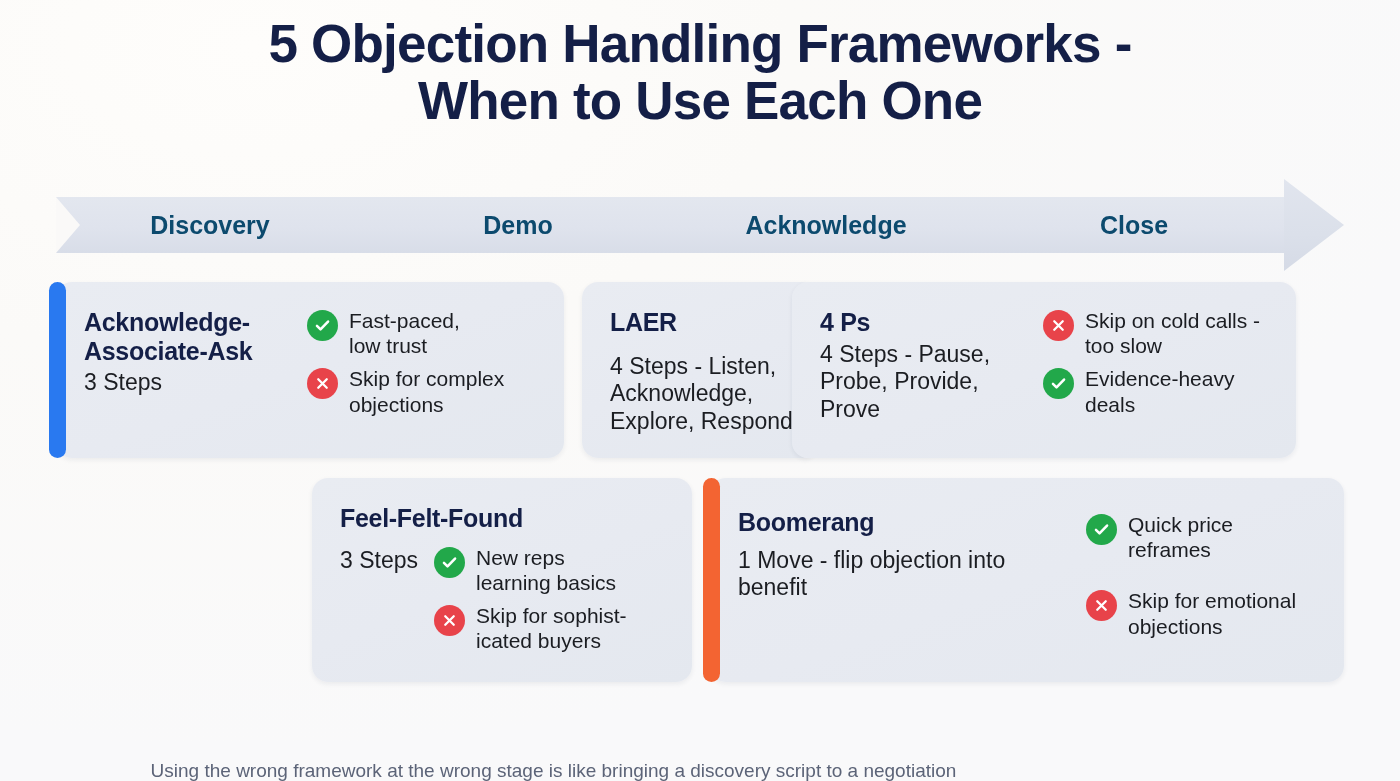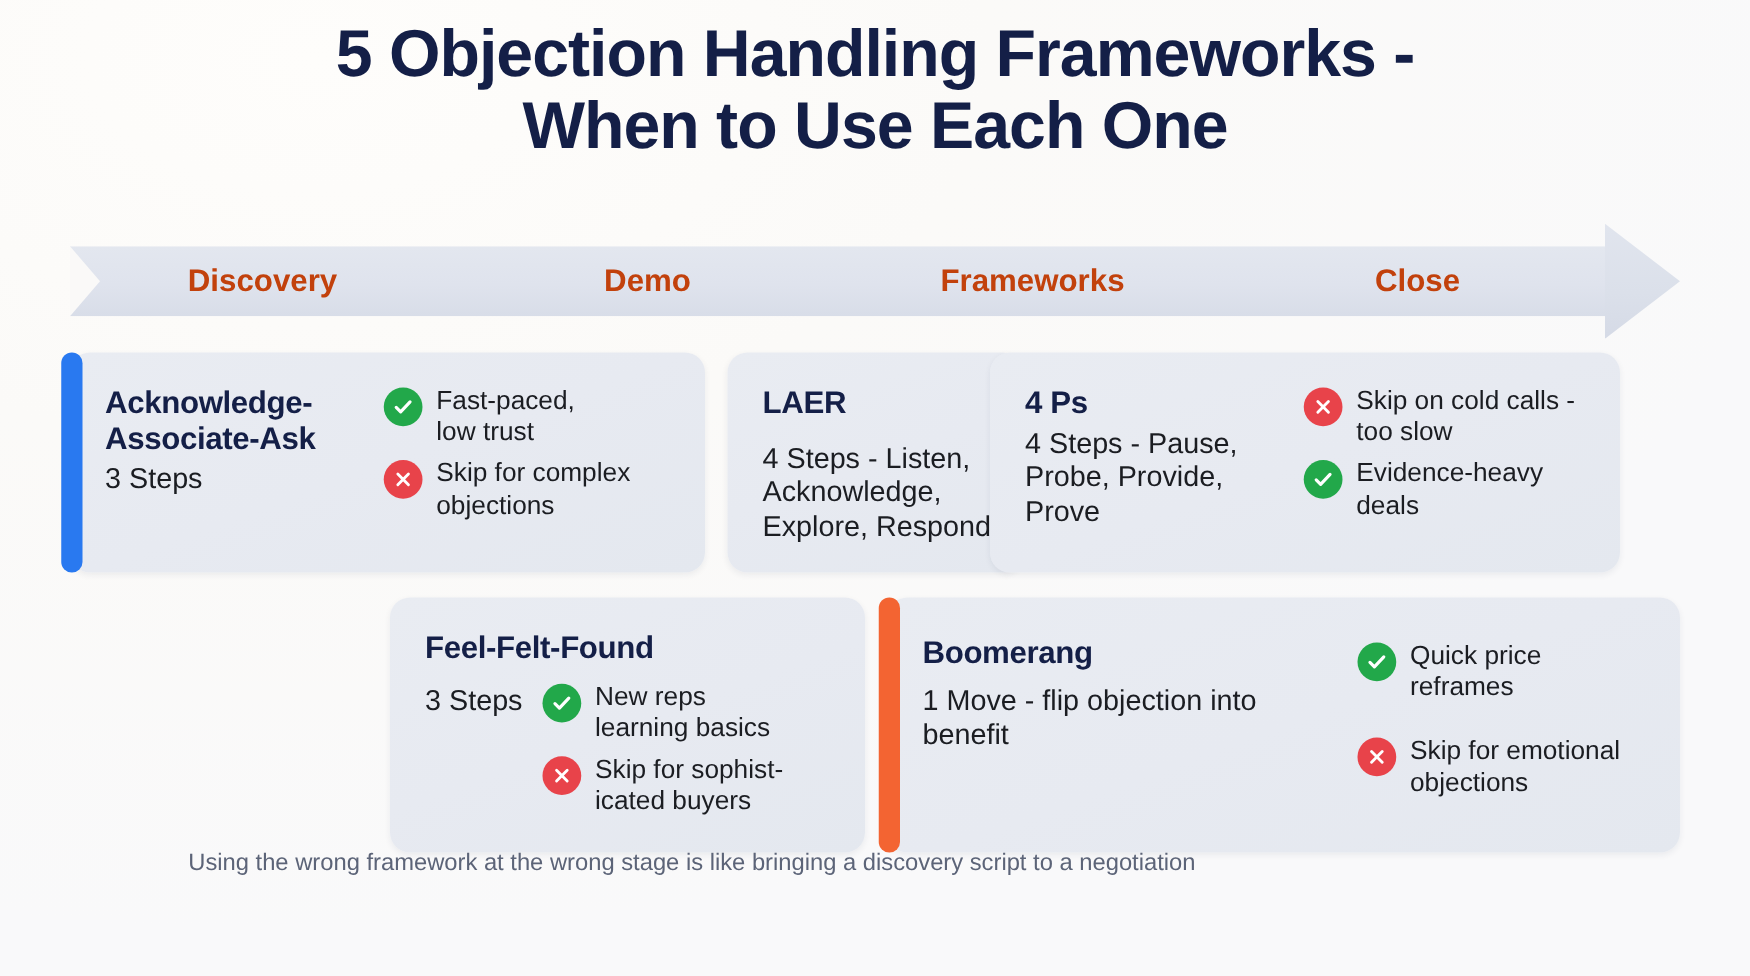--- a/index.html
+++ b/index.html
@@ -79,21 +79,21 @@
     width: 1232px; height: 56px;
     display: flex;
     align-items: center;
     z-index: 4;
   }
   .stage-item {
     flex: 1 1 0;
     text-align: center;
     font-size: 25px;
     font-weight: 700;
-    color: #c2410c;
+    color: #0c4a6e;
     position: relative;
     white-space: nowrap;
   }
   .stage-item.active { color: #2f7ae5; }
   .stage-item.active .stage-underline {
     display: block;
     position: absolute;
     left: 50%;
     transform: translateX(-50%);
     bottom: -18px;
@@ -191,21 +191,21 @@
 
   
   .fff-body { display: flex; gap: 16px; align-items: flex-start; }
   .fff-steps { font-size: 23px; color: #1b1d22; padding-top: 2px; white-space: nowrap; }
   .fff-col { display: flex; flex-direction: column; width: 100%; position: relative; z-index: 1; }
 
   
   .footer {
     position: absolute;
     left: 0;
-    top: 680px;
+    top: 760px;
     width: 1107px;
     text-align: center;
     font-size: 19px;
     color: #5c6478;
   }
 </style>
 </head>
 <body>
 
 <div class="page">
@@ -222,21 +222,21 @@
     <div class="stage-items">
       <div class="stage-item">
         <span>Discovery</span>
         
       </div>
       <div class="stage-item">
         <span>Demo</span>
         
       </div>
       <div class="stage-item">
-        <span>Frameworks</span>
+        <span>Acknowledge</span>
         
       </div>
       <div class="stage-item">
         <span>Close</span>
         
       </div>
     </div>
   </div>
 
   <div class="card has-accent" id="card-aaa">

